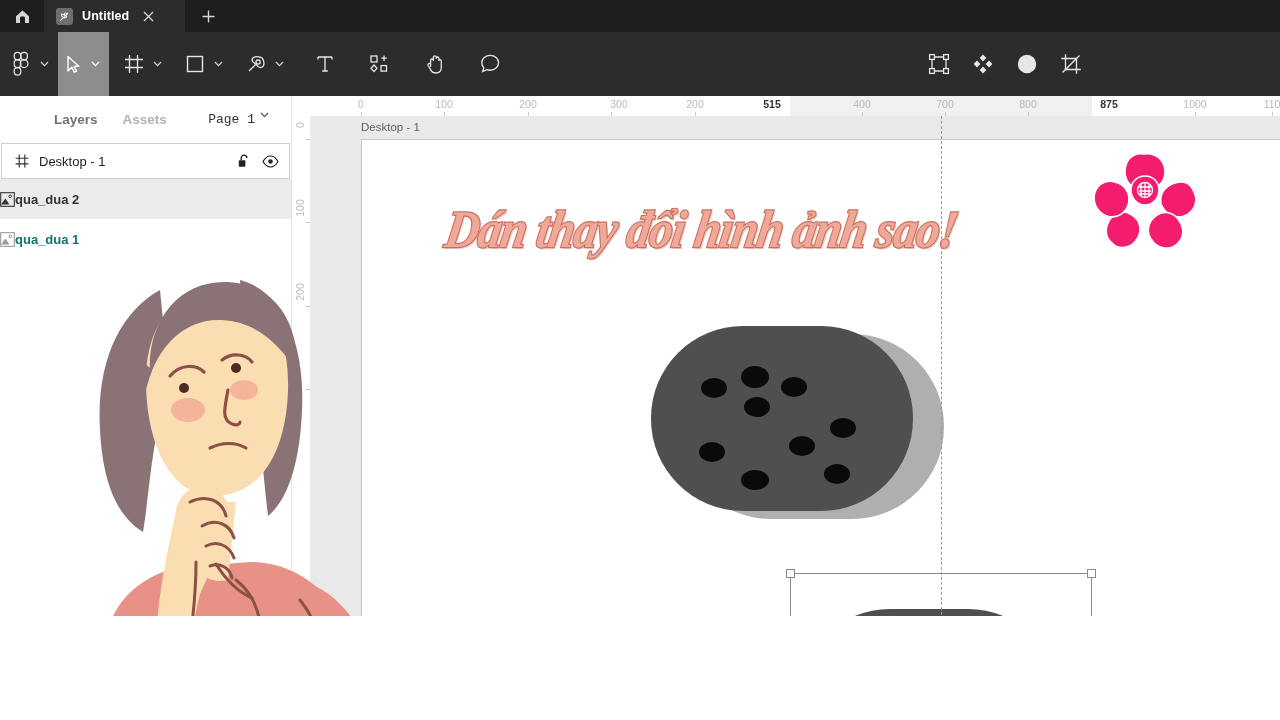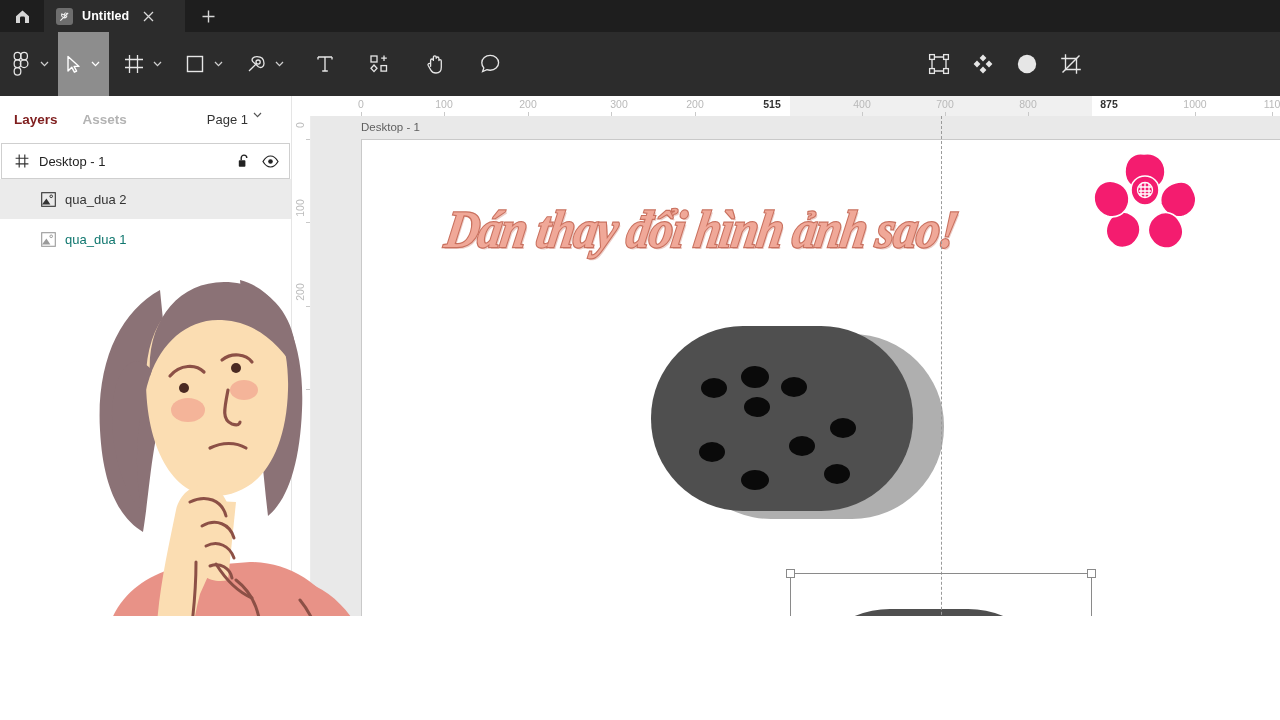--- a/index.html
+++ b/index.html
@@ -62,38 +62,40 @@
 
   
   .leftpanel {
     position:absolute; left:0; top:96px; width:292px; height:624px;
     background:#ffffff; border-right:1px solid #e5e5e5;
   }
   .panel-tabs {
     height:47px; display:flex; align-items:center; padding:0 14px;
     position:relative;
   }
-  .ptab { font-size:13.5px; font-weight:bold; color:#7f1d1d; cursor:pointer; }
+  .ptab { font-size:13.5px; font-weight:bold; color:#737373; cursor:pointer;margin-left:40px; }
   .ptab.inactive { color:#b3b3b3; margin-left:25px; font-weight:bold; }
   .page-sel {
-    position:absolute; right:29px; display:flex; align-items:flex-start; gap:5px;
+    position:absolute; right:22px; display:flex; align-items:flex-start; gap:5px;
     cursor:pointer;
+    font-family:Liberation Mono, monospace;
   }
   .page-sel span { font-size:13px; color:#333; }
 
   .frame-row {
     height:36px; display:flex; align-items:center; padding:0 10px 0 13px;
     border:1px solid #cfcfcf; margin:0 1px; gap:10px; background:#fff;
   }
   .frame-row .fname { font-size:13px; color:#222; font-weight:normal; flex:1; }
   .frame-icons { display:flex; align-items:center; gap:11px; }
 
   .layer-row {
-    height:40px; display:flex; align-items:center; padding-left:41px; gap:9px;
+    height:40px; display:flex; align-items:center; gap:0;
     cursor:pointer;
+    font-weight:bold;
   }
   .layer-row.selected { background:#ebebeb; }
   .layer-row .lname { font-size:13px; color:#333; }
   .layer-row.dim .lname { color:#0f766e; }
 
   
   .ruler-h {
     position:absolute; left:292px; top:96px; width:988px; height:20px;
     background:#ffffff; overflow:hidden;
   }

